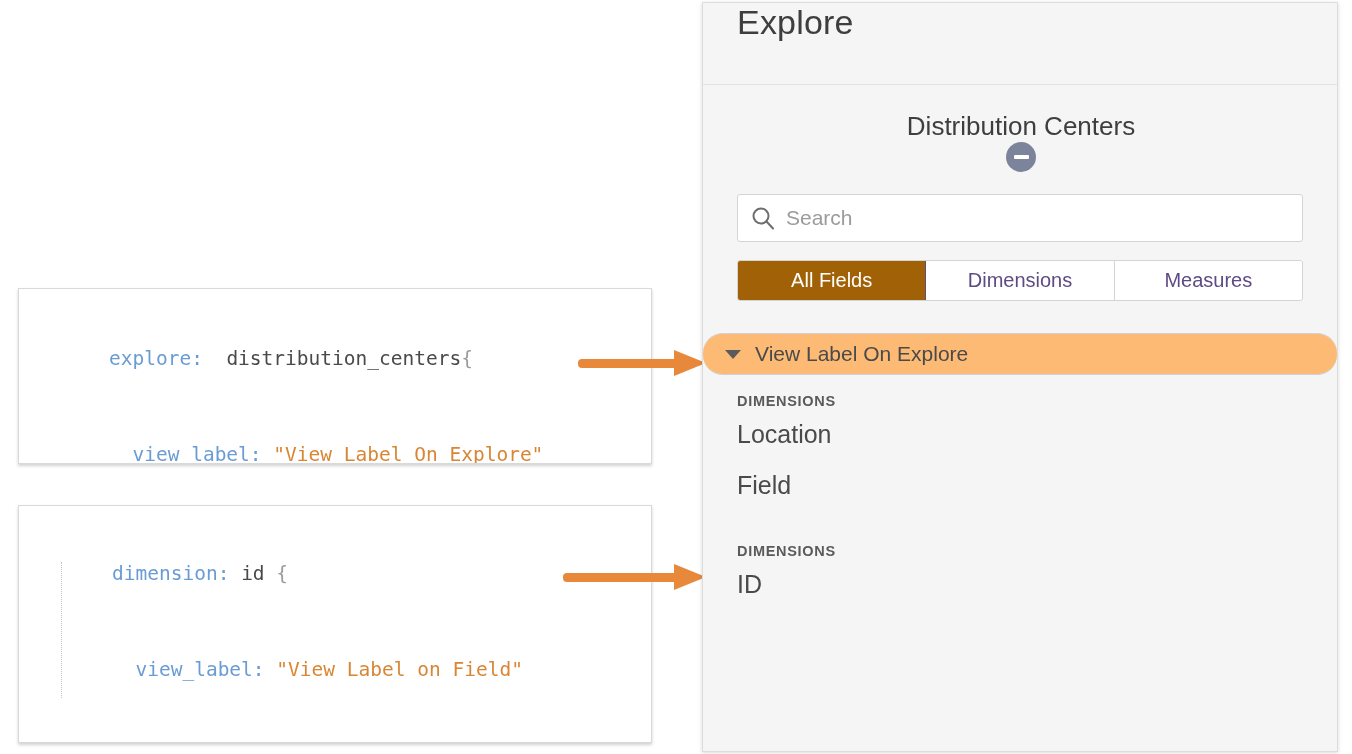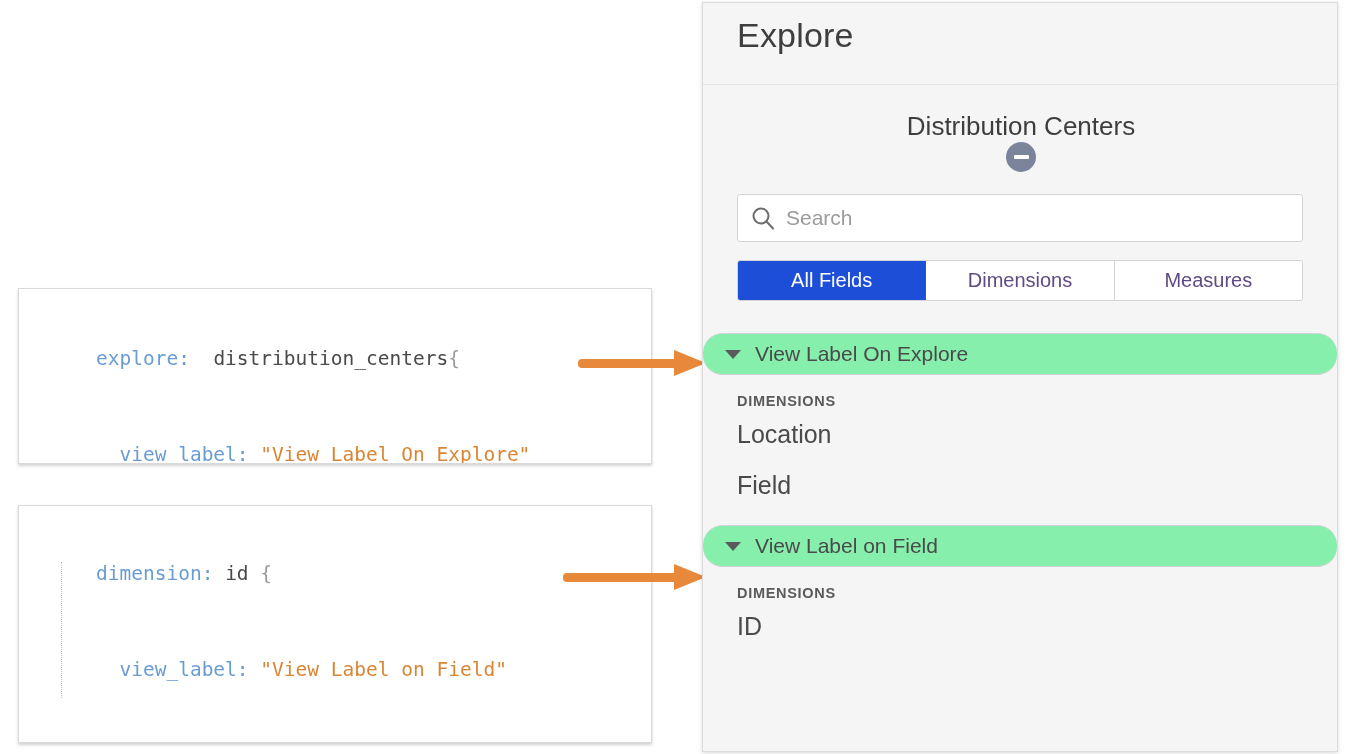--- a/index.html
+++ b/index.html
@@ -27,28 +27,28 @@
     font-size: 19.5px;
     line-height: 32px;
     color: #4a4a4a;
     overflow: hidden;
   }
   #code-explore {
     left: 18px;
     top: 288px;
     width: 634px;
     height: 176px;
-    padding: 22px 0 0 0;
+    padding: 22px 0 0 13px;
   }
   #code-dimension {
     left: 18px;
     top: 505px;
     width: 634px;
     height: 238px;
-    padding: 20px 0 0 0;
+    padding: 20px 0 0 16px;
   }
   .code-line {
     white-space: pre;
     padding-left: 30px;
     position: relative;
   }
   .indent-guide {
     position: absolute;
     left: 42px;
     top: 56px;
@@ -100,21 +100,21 @@
     background: #f5f5f5;
     border: 1px solid #dcdcdc;
     box-shadow: 0 1px 4px rgba(0,0,0,0.15);
     box-sizing: border-box;
     overflow: hidden;
   }
   .panel-title-bar {
     height: 82px;
     border-bottom: 1px solid #e2e2e2;
     display: flex;
-    align-items: center;
+    align-items: flex-start;
     padding: 0 0 16px 34px;
     box-sizing: border-box;
   }
   .panel-title {
     font-size: 34px;
     color: #3e3e3e;
     font-weight: 400;
     letter-spacing: 0.2px;
   }
   .view-header {
@@ -192,29 +192,29 @@
     justify-content: center;
     font-size: 20px;
     background: #ffffff;
     color: #5e4b84;
     border-right: 1px solid #d4d4d4;
     cursor: pointer;
     box-sizing: border-box;
   }
   .tab:last-child { border-right: 0; }
   .tab.active {
-    background: #1d4ed8;
+    background: #a16207;
     color: #ffffff;
     border-right-color: #604b80;
   }
 
   .group-spacer { height: 32px; }
 
   .group-header {
-    background: #86efac;
+    background: #fdba74;
     height: 42px;
     display: flex;
     align-items: center;
     padding-left: 22px;
     cursor: pointer;
     border-top: 1px solid #cfd2d6;
     border-bottom: 1px solid #cfd2d6;
     box-sizing: border-box;
     border-radius: 20px;
   }
@@ -318,22 +318,18 @@
   <div class="group-header">
     <span class="caret"></span>
     <span class="group-label">View Label On Explore</span>
   </div>
   <div class="group-body">
     <div class="subhead">DIMENSIONS</div>
     <div class="field-row">Location</div>
     <div class="field-row">Field</div>
   </div>
 
-  <div class="group-header">
-    <span class="caret"></span>
-    <span class="group-label">View Label on Field</span>
-  </div>
   <div class="group-body">
     <div class="subhead">DIMENSIONS</div>
     <div class="field-row">ID</div>
   </div>
 
 </div>
 
 </body></html>

